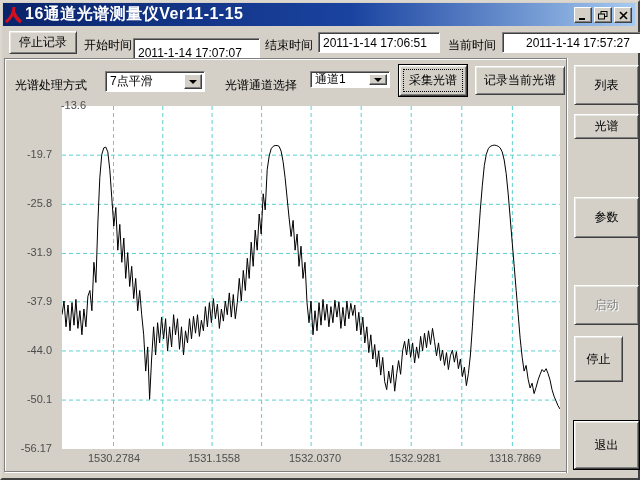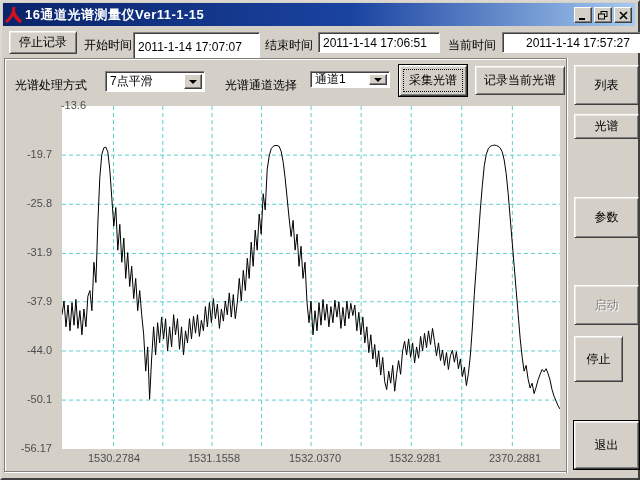--- a/index.html
+++ b/index.html
@@ -2,21 +2,21 @@
 <html><head>
 <meta charset="utf-8">
 <style>
   html,body{margin:0;padding:0;}
   body{width:640px;height:480px;position:relative;font-family:"Liberation Sans","DejaVu Sans",sans-serif;background:#d4d0c8;overflow:hidden;}
   .window{position:absolute;left:0;top:0;width:636px;height:476px;background:#d4d0c8;
     border-top:2px solid #dcd8d0;border-left:2px solid #dcd8d0;border-right:2px solid #404040;border-bottom:2px solid #404040;}
   
   .titlebar{position:absolute;left:1px;top:1px;width:632px;height:23px;
     background:linear-gradient(to right,#0a246a,#1a43a0 55%,#a6caf0);display:flex;align-items:center;}
-  .title-text{color:#ffffff;font-size:13px;font-weight:bold;margin-left:3px;letter-spacing:0.5px;}
+  .title-text{color:#ffffff;font-size:16px;font-weight:bold;margin-left:3px;letter-spacing:0.5px;}
   .logo{width:17px;height:18px;margin-left:2px;flex:0 0 auto;}
   .tb-btns{position:absolute;right:3px;top:4px;display:flex;gap:2px;}
   .tb-btn{width:16px;height:14px;background:#d4d0c8;border:1px solid;border-color:#ffffff #404040 #404040 #ffffff;
     box-shadow:inset -1px -1px 0 #808080;display:flex;align-items:center;justify-content:center;}
   
   .btn3d{position:absolute;background:#d4d0c8;border:1px solid;border-color:#ffffff #404040 #404040 #ffffff;
     box-shadow:inset 1px 1px 0 #e9e7e1,inset -1px -1px 0 #808080;
     font-size:12px;color:#000;display:flex;align-items:center;justify-content:center;box-sizing:border-box;}
   .btn3d.default{outline:1px solid #000;}
   .btn3d.focusdots::after{content:"";position:absolute;inset:3px;border:1px dotted #000;}
@@ -68,21 +68,21 @@
       <div class="tb-btn">
         <svg width="9" height="9" viewBox="0 0 9 9">
             <path d="M1 1 L8 8 M8 1 L1 8" stroke="#000" stroke-width="1.6"></path>
           </svg>
       </div>
     </div>
   </div>
 
   <div class="btn3d" style="left:7px;top:29px;width:68px;height:23px;">停止记录</div>
   <span class="lbl" style="left:82px;top:35px;">开始时间</span>
-  <div class="tbox" style="left:131px;top:30px;width:127px;height:29px;">2011-1-14 17:07:07</div>
+  <div class="tbox" style="left:131px;top:36px;width:127px;height:29px;">2011-1-14 17:07:07</div>
   <span class="lbl" style="left:263px;top:35px;">结束时间</span>
   <div class="tbox" style="left:316px;top:30px;width:122px;height:21px;">2011-1-14 17:06:51</div>
   <span class="lbl" style="left:446px;top:35px;">当前时间</span>
   <div class="tbox" style="left:500px;top:30px;width:139px;height:21px;padding-left:23px;">2011-1-14 17:57:27</div>
 
   <div class="main-panel"></div>
   <div class="vgroove"></div>
 
   <span class="lbl" style="left:13px;top:75px;">光谱处理方式</span>
   <div class="combo" style="left:103px;top:69px;width:100px;height:21px;">
@@ -128,21 +128,21 @@
   <span class="ticklab ylab" style="left:4px;top:244px;">-31.9</span>
   <span class="ticklab ylab" style="left:4px;top:293px;">-37.9</span>
   <span class="ticklab ylab" style="left:4px;top:342px;">-44.0</span>
   <span class="ticklab ylab" style="left:4px;top:391px;">-50.1</span>
   <span class="ticklab ylab" style="left:4px;top:440px;">-56.17</span>
 
   <span class="ticklab xlab" style="left:77px;top:450px;">1530.2784</span>
   <span class="ticklab xlab" style="left:177px;top:450px;">1531.1558</span>
   <span class="ticklab xlab" style="left:278px;top:450px;">1532.0370</span>
   <span class="ticklab xlab" style="left:378px;top:450px;">1532.9281</span>
-  <span class="ticklab xlab" style="left:478px;top:450px;">2370.2881</span>
+  <span class="ticklab xlab" style="left:478px;top:450px;">1318.7869</span>
 
   <div class="btn3d" style="left:572px;top:63px;width:65px;height:40px;">列表</div>
   <div class="btn3d" style="left:572px;top:112px;width:65px;height:25px;">光谱</div>
   <div class="btn3d" style="left:572px;top:195px;width:65px;height:41px;">参数</div>
   <div class="btn3d disabled" style="left:572px;top:283px;width:65px;height:40px;">启动</div>
   <div class="btn3d" style="left:572px;top:334px;width:49px;height:46px;">停止</div>
   <div class="btn3d default" style="left:572px;top:419px;width:65px;height:48px;">退出</div>
 
 </div>
 

